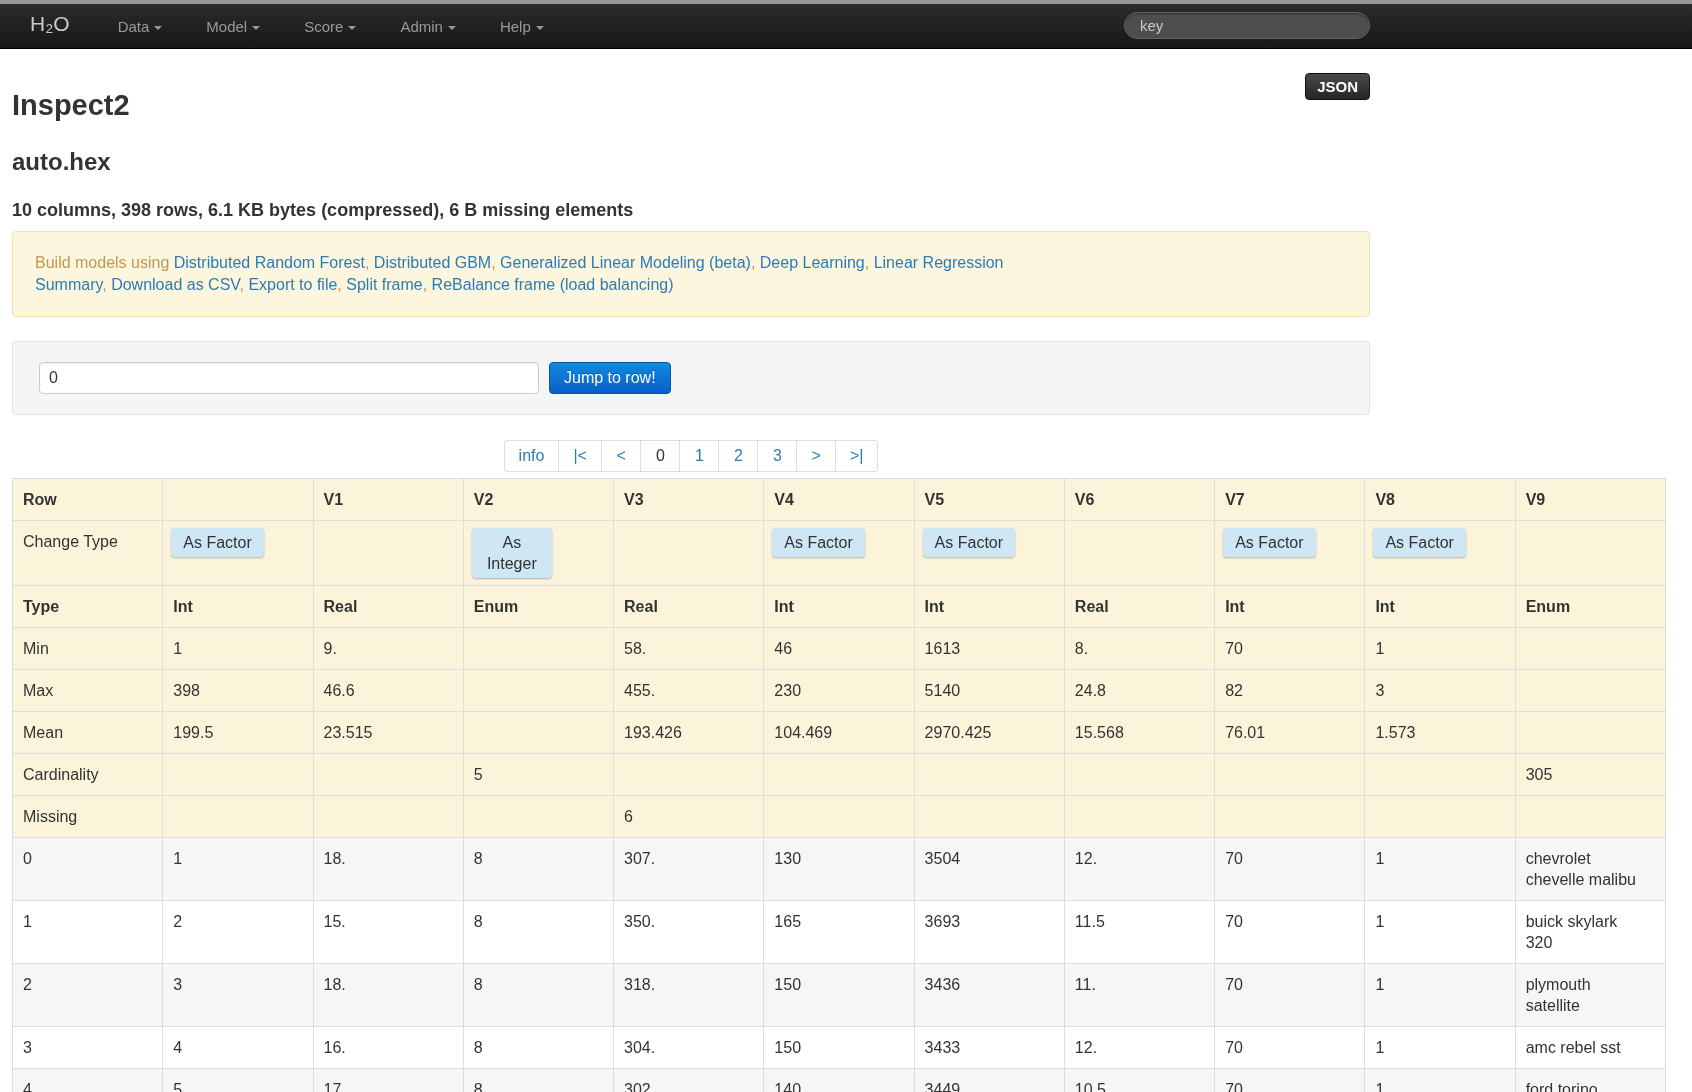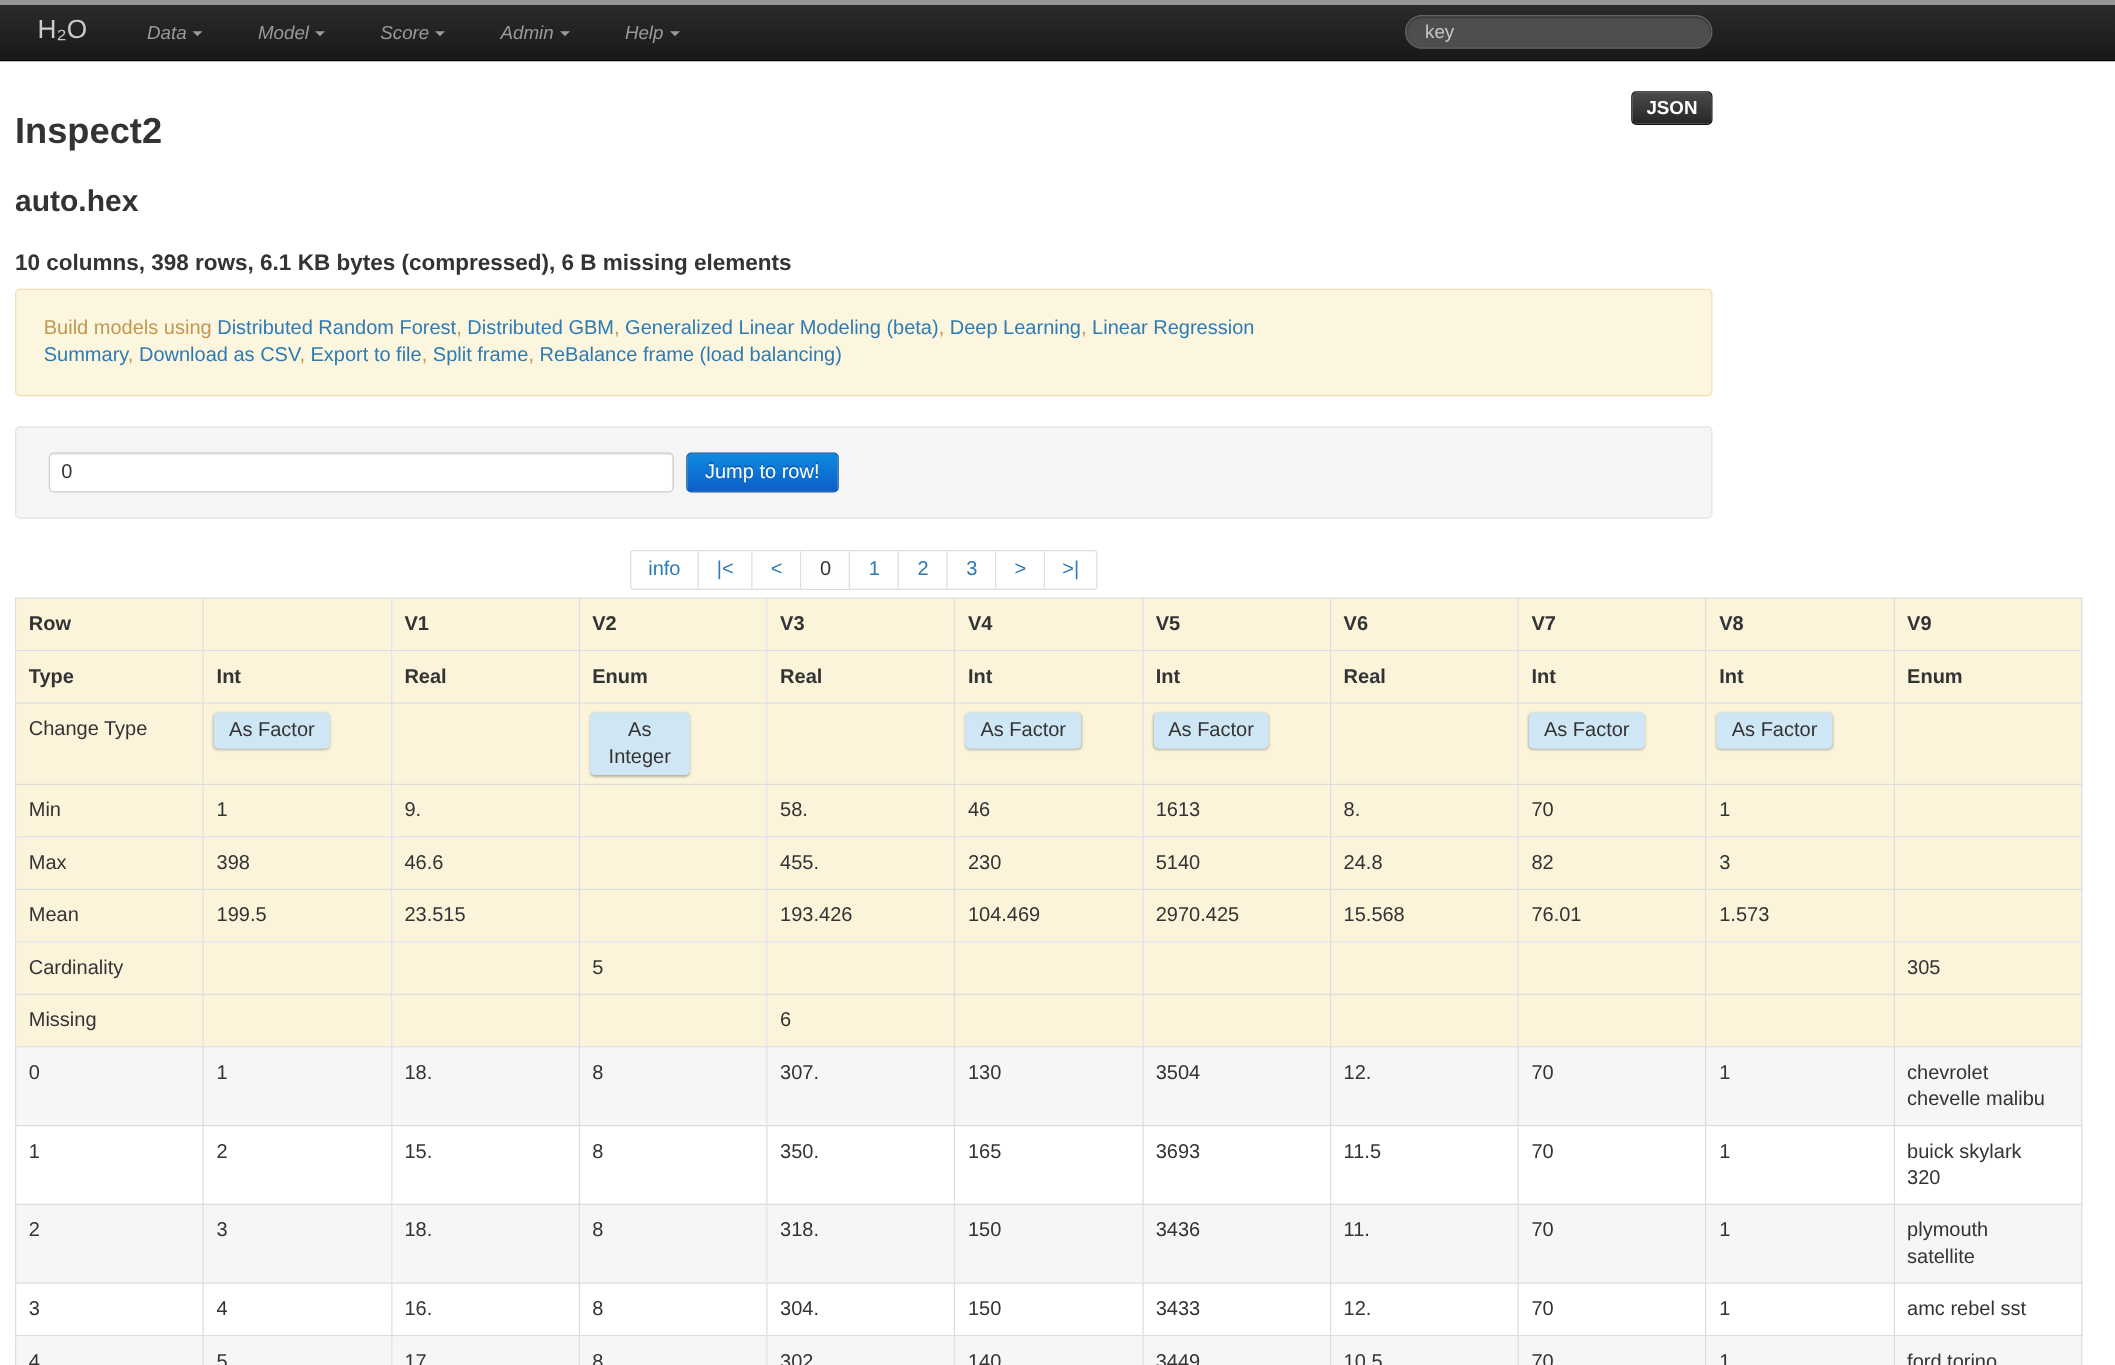--- a/index.html
+++ b/index.html
@@ -8,21 +8,21 @@
     background: #fff; color: #333;
     font-family: "Liberation Sans", "DejaVu Sans", sans-serif;
     font-size: 16px;
   }
   .top-strip { height: 4px; background: #979797; }
 
   
   .navbar { height: 45px; background: linear-gradient(#2b2b2b, #181818); border-bottom: 1px solid #000; }
   .navbar-inner { margin-left: 12px; width: 1358px; height: 44px; display: flex; align-items: stretch; position: relative; }
   .brand { color: #cacaca; font-size: 21px; text-decoration: none; margin: 8px 26px 0 18px; }
-  .nav { list-style: none; display: flex; margin: 0; padding: 0; font-style: italic; }
+  .nav { list-style: none; display: flex; margin: 0; padding: 0; }
   .nav li { display: flex; }
   .nav a { color: #999; font-size: 15px; text-decoration: none; padding: 14px 22px 0; display: block; }
   .caret { display: inline-block; width: 0; height: 0; border-left: 4px solid transparent;
            border-right: 4px solid transparent; border-top: 4px solid #999; margin-left: 5px; vertical-align: 2px; }
   .navbar-search { position: absolute; right: 0; top: 8px; width: 246px; height: 27px;
     background: #4e4e4e; border: 1px solid #646464; border-radius: 14px; color: #fde047;
     font-size: 15px; padding: 0 15px; box-shadow: inset 0 1px 2px rgba(0,0,0,.4); outline: none;
     font-family: inherit; }
   .navbar-search::placeholder { color: #c8c8c8; }
 
@@ -161,45 +161,45 @@
           <th>V1</th>
           <th>V2</th>
           <th>V3</th>
           <th>V4</th>
           <th>V5</th>
           <th>V6</th>
           <th>V7</th>
           <th>V8</th>
           <th>V9</th>
         </tr>
+        <tr class="cream">
+          <td>Change Type</td>
+          <td class="ct-cell"><button class="ct-btn">As Factor</button></td>
+          <td class="ct-cell"></td>
+          <td class="ct-cell"><button class="ct-btn" style="max-width: 5em;">As Integer</button></td>
+          <td class="ct-cell"></td>
+          <td class="ct-cell"><button class="ct-btn">As Factor</button></td>
+          <td class="ct-cell"><button class="ct-btn">As Factor</button></td>
+          <td class="ct-cell"></td>
+          <td class="ct-cell"><button class="ct-btn">As Factor</button></td>
+          <td class="ct-cell"><button class="ct-btn">As Factor</button></td>
+          <td class="ct-cell"></td>
+        </tr>
         <tr class="cream type-row">
           <td>Type</td>
           <td>Int</td>
           <td>Real</td>
           <td>Enum</td>
           <td>Real</td>
           <td>Int</td>
           <td>Int</td>
           <td>Real</td>
           <td>Int</td>
           <td>Int</td>
           <td>Enum</td>
-        </tr>
-        <tr class="cream">
-          <td>Change Type</td>
-          <td class="ct-cell"><button class="ct-btn">As Factor</button></td>
-          <td class="ct-cell"></td>
-          <td class="ct-cell"><button class="ct-btn" style="max-width: 5em;">As Integer</button></td>
-          <td class="ct-cell"></td>
-          <td class="ct-cell"><button class="ct-btn">As Factor</button></td>
-          <td class="ct-cell"><button class="ct-btn">As Factor</button></td>
-          <td class="ct-cell"></td>
-          <td class="ct-cell"><button class="ct-btn">As Factor</button></td>
-          <td class="ct-cell"><button class="ct-btn">As Factor</button></td>
-          <td class="ct-cell"></td>
         </tr>
         <tr class="cream">
           <td>Min</td>
           <td>1</td>
           <td>9.</td>
           <td></td>
           <td>58.</td>
           <td>46</td>
           <td>1613</td>
           <td>8.</td>

